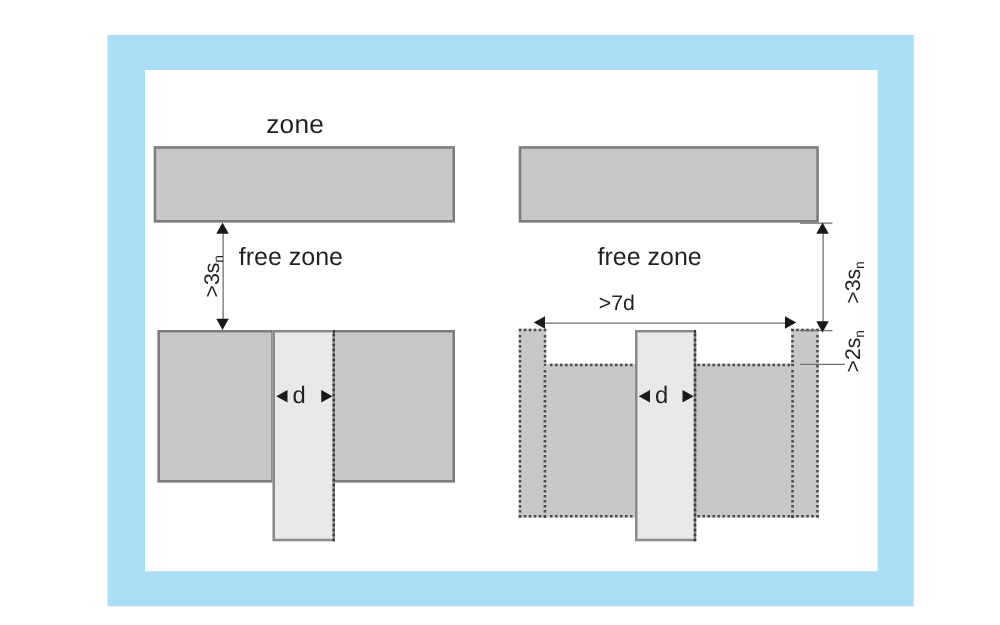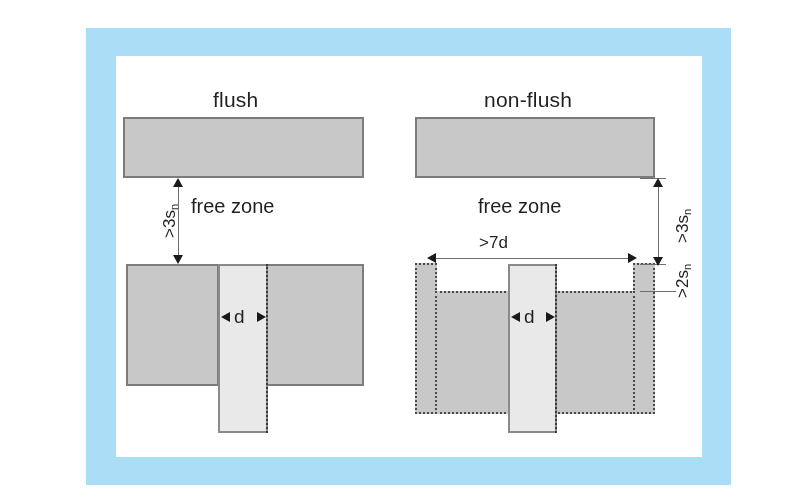--- a/index.html
+++ b/index.html
@@ -142,42 +142,41 @@
   }
 </style>
 </head>
 <body>
 
 <div id="stage">
 
   <div id="blue-frame"></div>
   <div id="white-canvas"></div>
 
-  <div class="dgm-label" style="left:213px; top:88px;">flush</div>
+  <div class="dgm-label" style="left:213px; top:88px;">zone</div>
 
   <div class="block" style="left:123px; top:117px; width:241px; height:61px;"></div>
 
   <div class="free-zone-label" style="left:191px; top:195px;">free zone</div>
 
   <div class="dim-v" style="left:178px; top:180px; height:82px;"></div>
   <div class="arrow arrow-up" style="left:173px; top:178px;"></div>
   <div class="arrow arrow-down" style="left:173px; top:255px;"></div>
   <div class="dim-text vert" style="left:160px; top:238px;"><span>&gt;3s</span><sub>n</sub></div>
 
   <div class="block" style="left:126px; top:264px; width:93px; height:122px;"></div>
   <div class="block" style="left:266px; top:264px; width:98px; height:122px;"></div>
 
   <div class="sensor" style="left:218px; top:264px; width:50px; height:169px;"></div>
   <div class="sensor-dash-right" style="left:266px; top:264px; height:169px;"></div>
 
   <div class="arrow arrow-left" style="left:221px; top:312px;"></div>
   <div class="arrow arrow-right" style="left:257px; top:312px;"></div>
   <div class="d-label" style="left:234px; top:306px;">d</div>
 
-  <div class="dgm-label" style="left:484px; top:88px;">non-flush</div>
 
   <div class="block" style="left:415px; top:117px; width:240px; height:61px;"></div>
 
   <div class="free-zone-label" style="left:478px; top:195px;">free zone</div>
 
   <div class="tick-h" style="left:640px; top:178px; width:26px;"></div>
   <div class="dim-v" style="left:658px; top:180px; height:84px;"></div>
   <div class="arrow arrow-up" style="left:653px; top:178px;"></div>
   <div class="arrow arrow-down" style="left:653px; top:257px;"></div>
   <div class="dim-text vert" style="left:673px; top:243px;"><span>&gt;3s</span><sub>n</sub></div>

